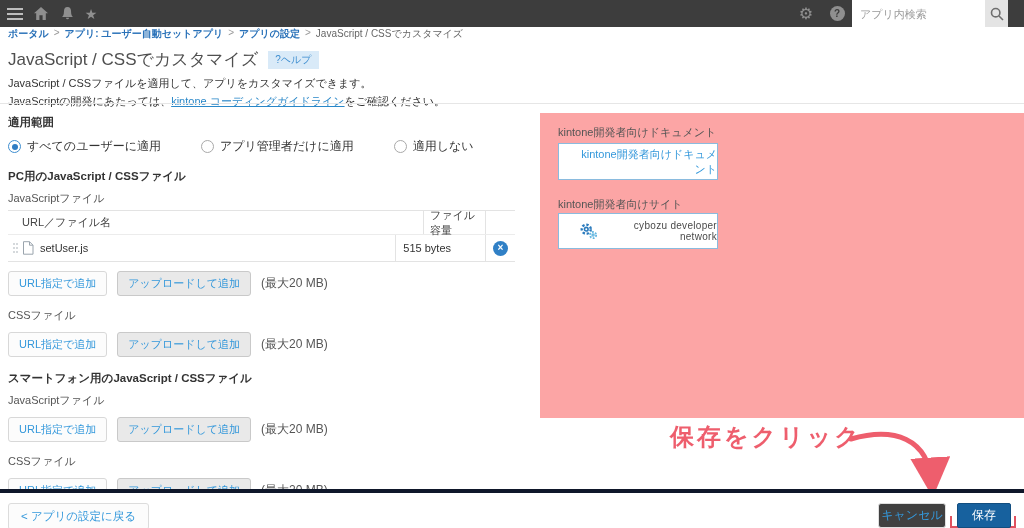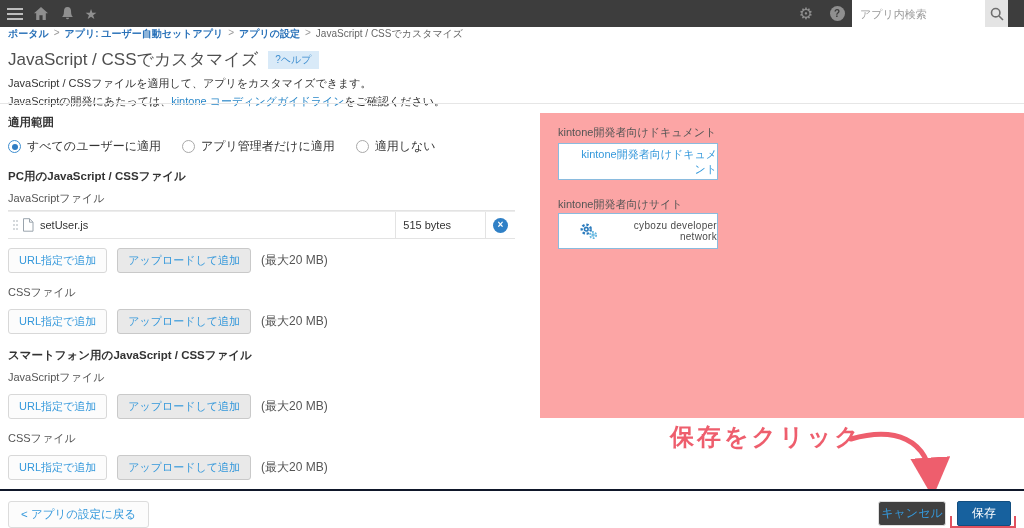--- a/index.html
+++ b/index.html
@@ -26,31 +26,31 @@
   .breadcrumb { position: absolute; top: 27px; left: 0; width: 100%; height: 20px; padding-left: 8px; display: flex; align-items: flex-start; font-size: 10px; }
   .breadcrumb .bc-link { color: #2a72b9; font-weight: bold; cursor: pointer; }
   .breadcrumb .bc-sep { color: #999; margin: 0 5px; }
   .breadcrumb .bc-current { color: #666; }
 
   
   .titlebar { position: absolute; top: 48px; left: 8px; display: flex; align-items: center; gap: 10px; }
   .titlebar h1 { font-size: 17px; font-weight: normal; color: #4f4f4f; }
   .help-badge { background: #d9eaf8; color: #3e8ed0; font-size: 10px; padding: 2px 7px; cursor: pointer; }
   .desc { position: absolute; top: 74px; left: 8px; font-size: 11px; color: #333; line-height: 1.65; }
-  .desc a { color: #2987c8; cursor: pointer; }
+  .desc a { color: #2987c8; text-decoration: underline; cursor: pointer; }
   .hsep { position: absolute; top: 103px; left: 0; width: 1024px; height: 1px; background: #e6e6e6; }
 
   
   .left-col { position: absolute; top: 110px; left: 8px; width: 507px; }
   .lbl-bold { font-size: 11.5px; font-weight: bold; color: #333; }
   .lbl { font-size: 11px; color: #555; }
   .mt5 { margin-top: 5px; } .mt7 { margin-top: 7px; }
   .mt12 { margin-top: 12px; } .mt14 { margin-top: 14px; }
 
-  .radios { display: flex; align-items: flex-start; gap: 21px; margin-top: 8px; }
+  .radios { display: flex; align-items: flex-start; gap: 40px; margin-top: 8px; }
   .radio-opt { display: flex; align-items: center; gap: 6px; font-size: 12px; color: #333; cursor: pointer; }
   .radio { position: relative; width: 13px; height: 13px; border-radius: 50%; border: 1px solid #a9a9a9; background: #fff; flex: none; }
   .radio.selected { border-color: #3e8ed0; }
   .radio.selected::after { content: ""; position: absolute; inset: 2.5px; border-radius: 50%; background: #2f7dc4; }
 
   .ftable { margin-top: 4px; width: 507px; border-top: 1px solid #e3e3e3; border-bottom: 1px solid #e3e3e3; font-size: 11px; }
   .frow { display: flex; align-items: center; }
   .frow.head { height: 23px; color: #444; }
   .frow.body { height: 27px; border-top: 1px solid #ececec; color: #333; gap: 28px; }
   .c-name { flex: 1; display: flex; align-items: center; padding-left: 14px; height: 100%; }
@@ -74,21 +74,21 @@
   .sp-box { position: absolute; left: 18px; width: 160px; background: #fff; border: 1px solid #8abbde; display: flex; align-items: center; cursor: pointer; }
   .sp-box.doc { top: 30px; height: 37px; padding-left: 12px; font-size: 11px; color: #3498db; }
   .sp-box.site { top: 100px; height: 36px; padding-left: 20px; gap: 6px; font-size: 10px; color: #4a4a4a; letter-spacing: 0.3px; }
 
   
   .annot-text { position: absolute; left: 670px; top: 421px; font-size: 24px; font-weight: bold; letter-spacing: 3px; color: #ee5e6d; }
   .annot-arrow { position: absolute; left: 845px; top: 425px; }
   .save-highlight { position: absolute; left: 950px; top: 494px; width: 66px; height: 34px; border: 2px solid #e0515f; pointer-events: none; }
 
   
-  .footer { position: absolute; left: 0; top: 489px; width: 1024px; height: 27px; background: #fff; border-top: 2px solid #0f172a; }
+  .footer { position: absolute; left: 0; top: 489px; width: 1024px; height: 27px; background: #fff; border-top: 4px solid #0f172a; }
   .btn-back { position: absolute; left: 8px; top: 10px; padding: 5px 12px; background: #fcfcfc; border: 1px solid #dcdcdc; border-radius: 3px; color: #3498db; font-size: 11.5px; cursor: pointer; font-family: inherit; }
   .btn-cancel { position: absolute; left: 878px; top: 10px; width: 68px; height: 25px; background: #404040; border: 1px solid #dfdfdf; border-radius: 3px; color: #3498db; font-size: 12px; cursor: pointer; font-family: inherit; }
   .btn-save { position: absolute; left: 957px; top: 10px; width: 54px; height: 25px; background: #17619e; border: 1px solid #124e80; border-radius: 2px; color: #fff; font-size: 12px; cursor: pointer; font-family: Liberation Mono, monospace; }
 </style>
 </head>
 <body>
 
 <div class="screen">
 
   <header class="topbar">
@@ -160,20 +160,25 @@
       <label class="radio-opt">
         <span class="radio"></span>
         <span>適用しない</span>
       </label>
     </div>
 
     <div class="lbl-bold mt14">PC用のJavaScript / CSSファイル</div>
     <div class="lbl mt7">JavaScriptファイル</div>
 
     <div class="ftable">
+      <div class="frow head">
+        <div class="c-name">URL／ファイル名</div>
+        <div class="c-size">ファイル容量</div>
+        <div class="c-del"></div>
+      </div>
       <div class="frow body">
         <div class="c-name">
           <span class="grip">
               <i></i>
               <i></i>
               <i></i>
               <i></i>
               <i></i>
               <i></i>
             </span>

